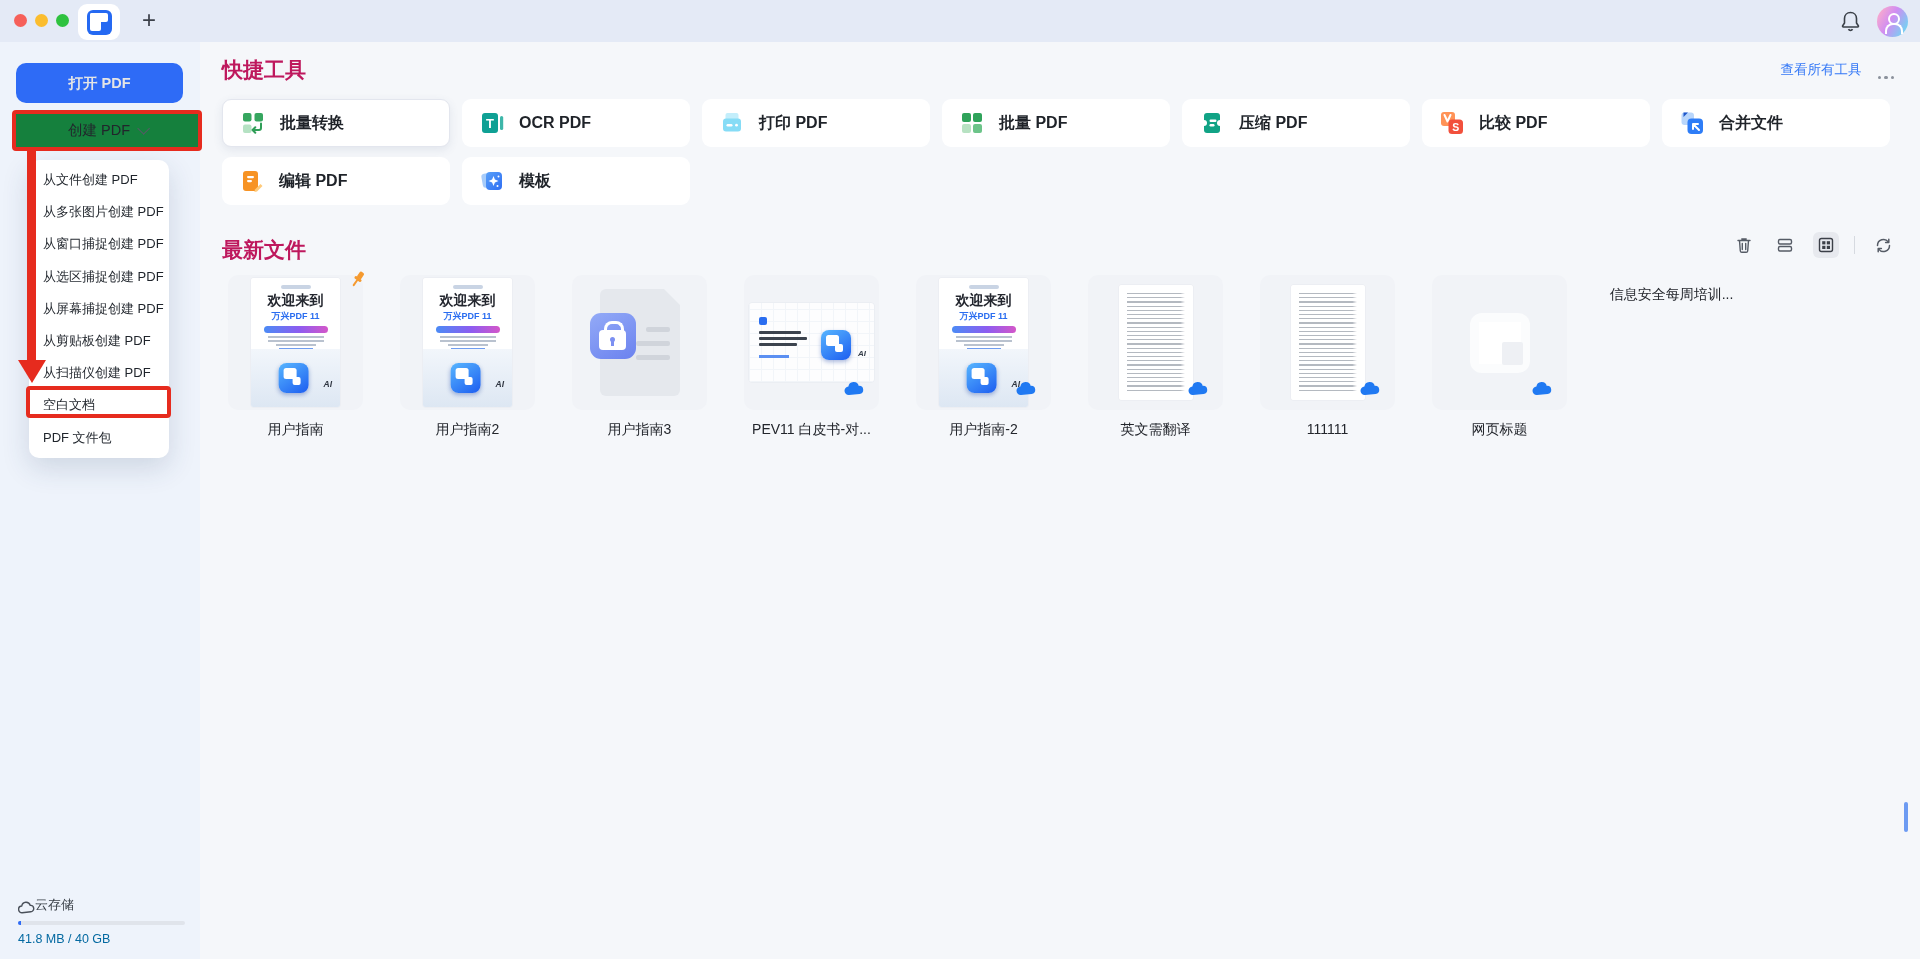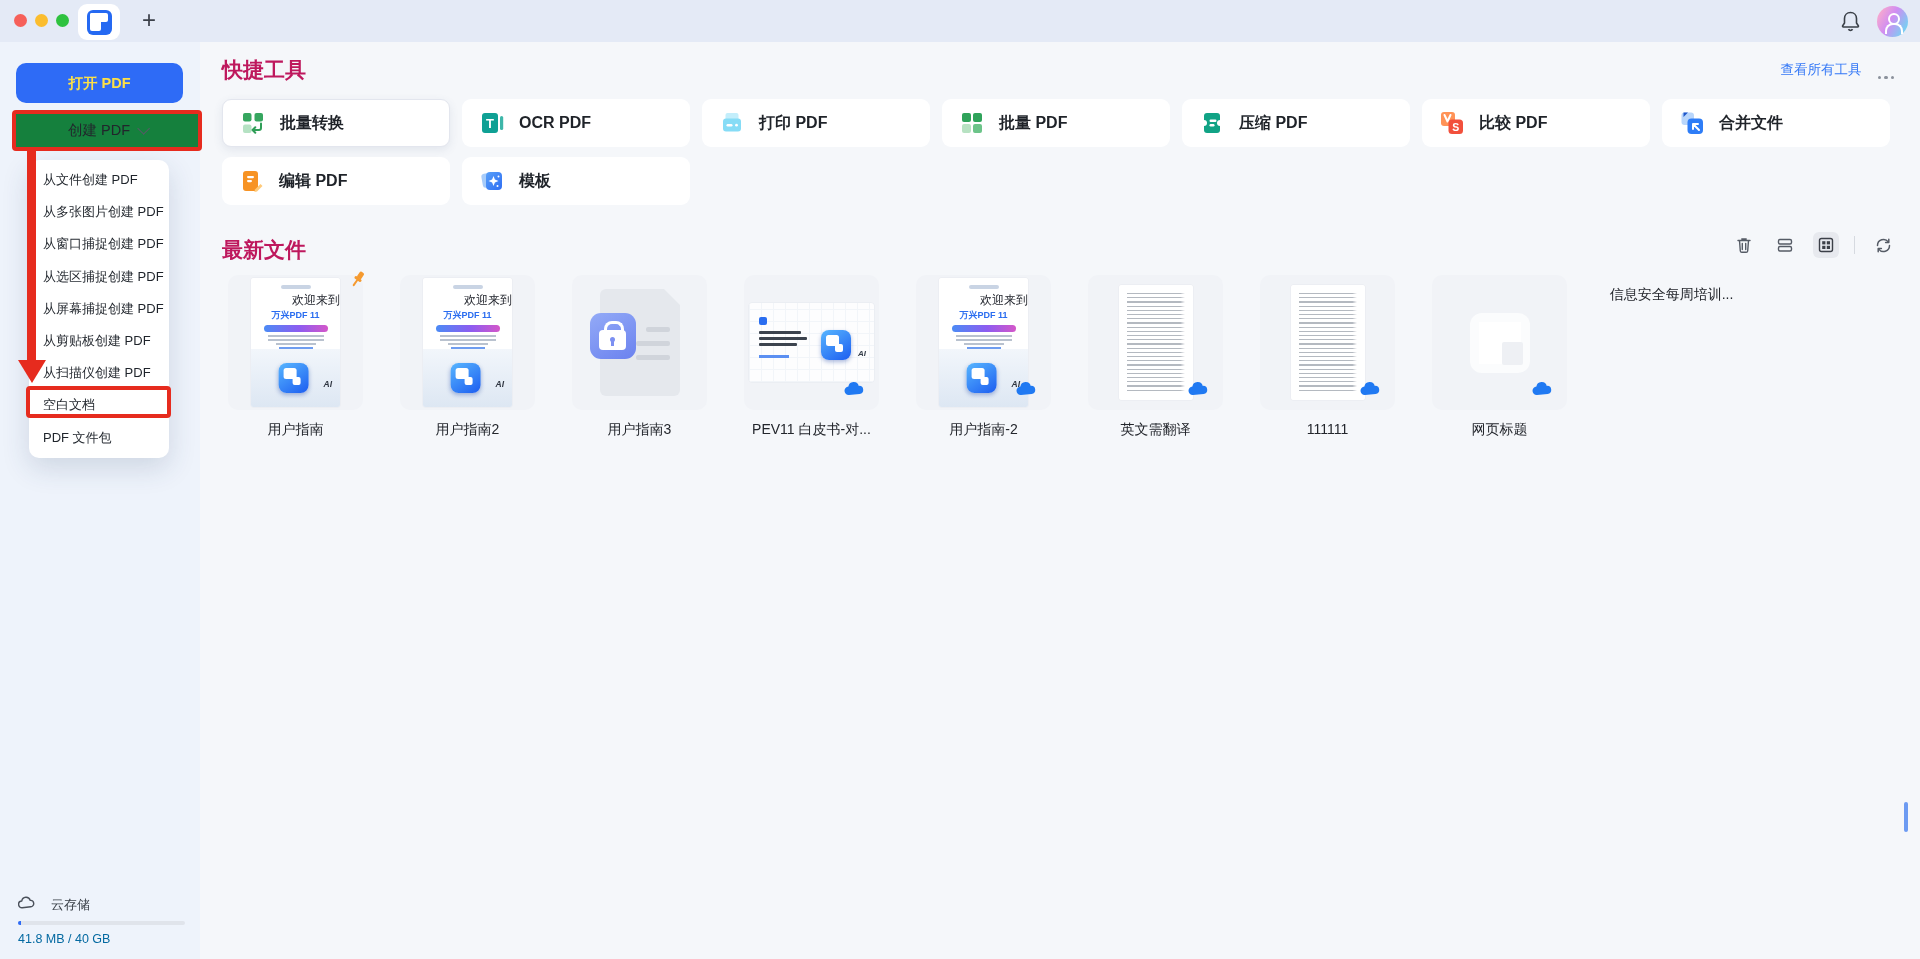--- a/index.html
+++ b/index.html
@@ -22,36 +22,36 @@
   .bell svg { display:block; }
   .avatar { width:31px; height:31px; border-radius:50%;
     background:linear-gradient(120deg,#f9aacd 10%,#d08df2 45%,#6fd6f2 90%); position:relative; }
   .avatar::before { content:""; position:absolute; left:11px; top:7px; width:8px; height:8px; border:2px solid #fff; border-radius:50%; }
   .avatar::after { content:""; position:absolute; left:8px; top:17px; width:14px; height:9px; border:2px solid #fff; border-bottom:none;
     border-radius:8px 8px 0 0; }
 
   
   .sidebar { position:absolute; left:0; top:42px; width:200px; height:917px; background:#eef3fb; }
   .btn-open { position:absolute; left:16px; top:21px; width:167px; height:40px; background:#2e6bf6; border-radius:10px;
-    color:#fde047; font-size:14.5px; font-weight:bold; display:flex; align-items:center; justify-content:center; border:none; }
+    color:#e5e5e5; font-size:14.5px; font-weight:bold; display:flex; align-items:center; justify-content:center; border:none; }
   .create-annot { position:absolute; left:12px; top:68px; width:190px; height:41px; border:4px solid #e62b1e;
     border-radius:4px; background:#15803d; z-index:11; }
   .btn-create { width:100%; height:100%; display:flex; align-items:center; justify-content:center; gap:7px;
     font-size:14.5px; color:#22262c; background:transparent; border:none; }
   .chev { width:9px; height:9px; border-right:1.8px solid #555b64; border-bottom:1.8px solid #555b64;
     transform:rotate(45deg) translateY(-3px); }
   .dropdown { position:absolute; left:29px; top:118px; width:140px; background:#ffffff; border-radius:10px; z-index:5;
     box-shadow:0 10px 28px rgba(40,60,100,.16); padding:4px 0; }
   .dd-item { height:32.2px; display:flex; align-items:center; padding-left:14px; font-size:13px; color:#1f242b; }
   .blank-annot { position:absolute; left:26px; top:344px; width:145px; height:32px; border:4px solid #e62b1e;
     border-radius:4px; z-index:12; pointer-events:none; }
   .arrow-line { position:absolute; left:27px; top:107px; width:9px; height:212px; background:#e62b1e; z-index:13; }
   .arrow-head { position:absolute; left:18px; top:318px; width:0; height:0; z-index:13;
     border-left:14px solid transparent; border-right:14px solid transparent; border-top:23px solid #e62b1e; }
-  .cloud-row { position:absolute; left:18px; top:854px; display:flex; align-items:flex-start; gap:16px; font-size:13px; color:#3a4048; }
+  .cloud-row { position:absolute; left:18px; top:854px; display:flex; align-items:flex-end; gap:0; font-size:13px; color:#3a4048; }
   .sb-progress { position:absolute; left:18px; top:879px; width:167px; height:4px; border-radius:2px; background:#e0e4eb; overflow:hidden; }
   .sb-progress i { display:block; width:3px; height:100%; background:#2e6bf6; }
   .sb-usage { position:absolute; left:18px; top:890px; font-size:12.5px; color:#0369a1; }
 
   
   .main { position:absolute; left:200px; top:42px; right:0; bottom:0; background:#f5f7fa; }
   .h1 { position:absolute; left:22px; font-size:21px; font-weight:bold; color:#be185d; }
   .qt-title { top:14px; }
   .rf-title { top:194px; }
   .qt-right { position:absolute; top:19px; right:26px; display:flex; align-items:flex-end; gap:16px; }
@@ -76,21 +76,21 @@
   .fcard { width:135px; display:flex; flex-direction:column; align-items:center; }
   .thumb { position:relative; width:135px; height:135px; background:#f1f3f7; border-radius:10px; }
   .fname { margin-top:11px; font-size:14px; color:#23262c; max-width:135px; white-space:nowrap; }
   .badge-cloud { position:absolute; right:14px; bottom:14px; }
   .badge-pin { position:absolute; right:-6px; top:-7px; }
 
   
   .poster { position:absolute; left:23px; top:3px; width:89px; height:129px; background:#fff; border-radius:2px;
     box-shadow:0 0 0 .5px #e8eaef; overflow:hidden; text-align:center; }
   .poster .plogo { margin:7px auto 3px; width:30px; height:4px; border-radius:2px; background:#c9d4e4; }
-  .poster .t1 { font-size:12px; font-weight:normal; color:#23262e;text-align:right; }
+  .poster .t1 { font-size:14px; font-weight:bold; color:#23262e; }
   .poster .t2 { font-size:9px; font-weight:bold; color:#2a6df0; }
   .poster .pill { margin:3px auto; width:64px; height:7px; border-radius:3.5px;
     background:linear-gradient(90deg,#4b8bf5,#8d5cf0 55%,#d457c9); }
   .poster .ln { margin:2px auto; width:56px; height:2px; background:#b9c2cf; }
   .poster .ln.short { width:40px; } .poster .ln.blue { background:#6f9df0; width:34px; }
   .poster .scene { position:absolute; left:0; bottom:0; width:100%; height:58px;
     background:linear-gradient(180deg,#f2f6fb,#dde7f3); }
   .bigicon { position:absolute; left:50%; transform:translateX(-58%); bottom:14px; width:30px; height:30px; border-radius:8px;
     background:linear-gradient(145deg,#58b6ff,#1c5df0); box-shadow:0 2px 4px rgba(20,60,160,.35); }
   .bigicon::before { content:""; position:absolute; left:5px; top:5px; width:13px; height:11px; background:#fff; border-radius:2.5px; }

